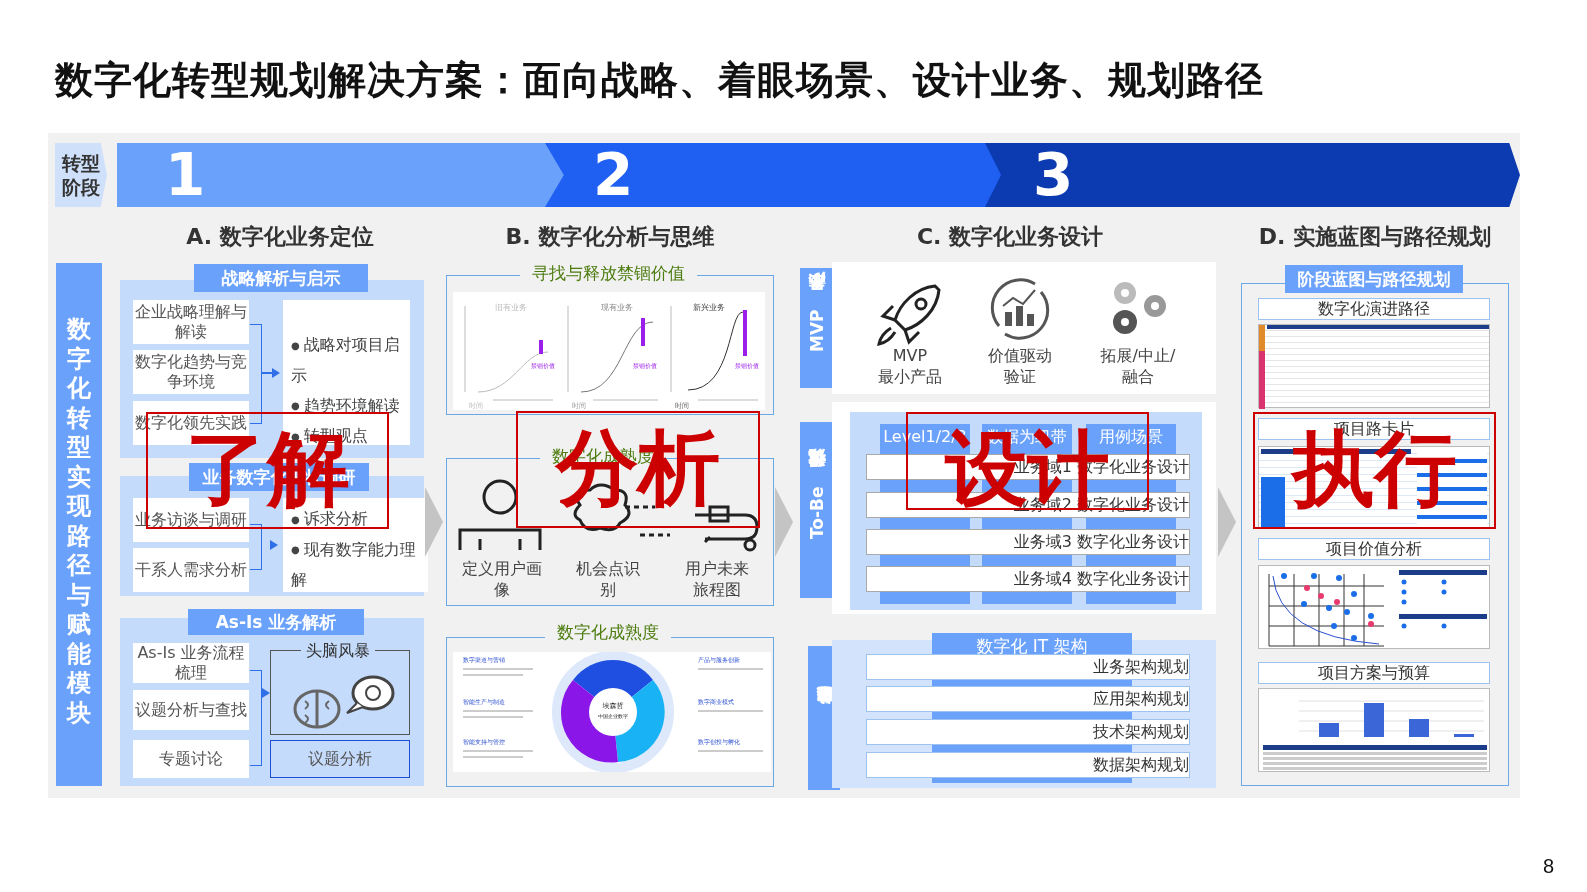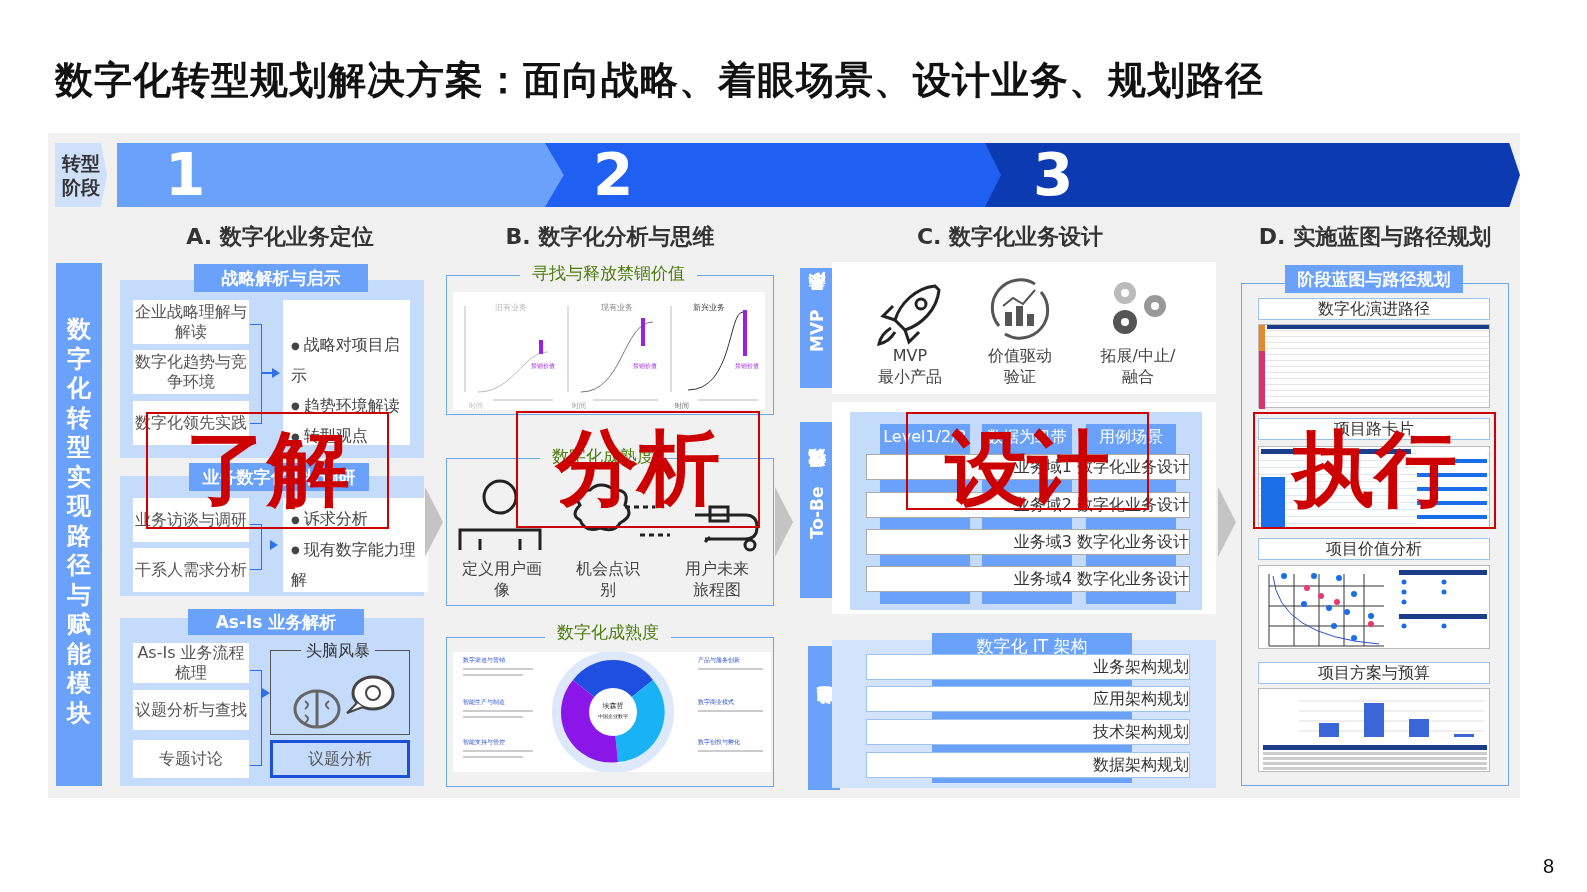--- a/index.html
+++ b/index.html
@@ -97,21 +97,21 @@
   <div class="abs" style="left:30px;top:-10px;background:#c5dbfb;padding:0 5px;font-size:16px;color:#333">头脑风暴</div>
   <svg class="abs" style="left:14px;top:20px" width="110" height="60">
     <ellipse cx="32" cy="38" rx="22" ry="18" fill="none" stroke="#666" stroke-width="3"></ellipse>
     <line x1="32" y1="20" x2="32" y2="56" stroke="#666" stroke-width="3"></line>
     <path d="M20 30 q6 4 0 8 M44 30 q-6 4 0 8 M20 44 q6 4 0 8" stroke="#666" stroke-width="2" fill="none"></path>
     <ellipse cx="88" cy="22" rx="20" ry="16" fill="#fff" stroke="#444" stroke-width="3"></ellipse>
     <circle cx="88" cy="22" r="7" fill="none" stroke="#444" stroke-width="2"></circle>
     <path d="M72 32 l-10 10 l16 -6" fill="#fff" stroke="#444" stroke-width="2"></path>
   </svg>
 </div>
-<div class="abs wbox" style="left:270px;top:740px;width:140px;height:38px;background:#c5dbfb;border:3px solid #1d4ed8">议题分析</div>
+<div class="abs wbox" style="left:270px;top:740px;width:140px;height:38px;background:#c5dbfb;border:1px solid #1d4ed8">议题分析</div>
 
 <div class="abs stamp" style="left:146px;top:412px;width:243px;height:117px">了解</div>
 
 <div class="abs gray-chev" style="left:425px;top:487px"></div>
 <div class="abs gray-chev" style="left:775px;top:487px"></div>
 <div class="abs gray-chev" style="left:1218px;top:487px"></div>
 
 <div class="abs outline" style="left:446px;top:275px;width:328px;height:140px"></div>
 <div class="abs sectitle" style="left:520px;top:262px">寻找与释放禁锢价值</div>
 <div class="abs" style="left:453px;top:292px;width:312px;height:118px;background:#fff">

